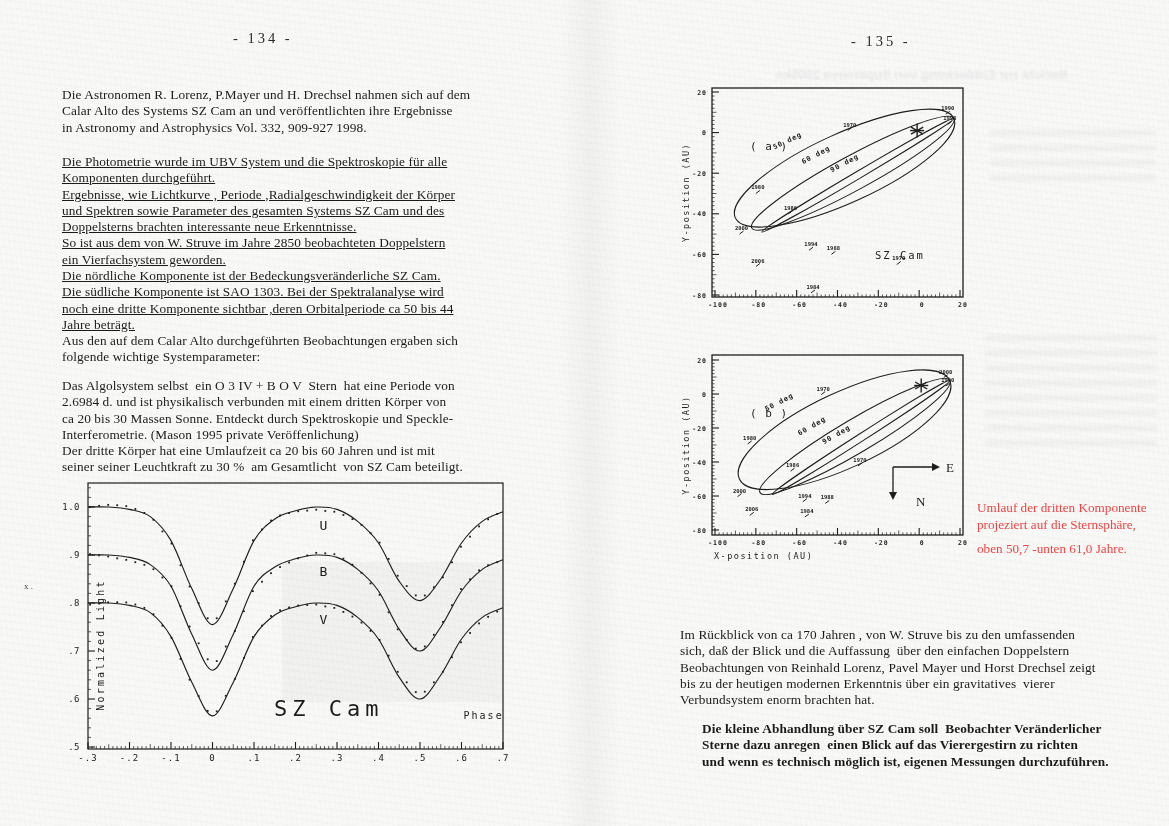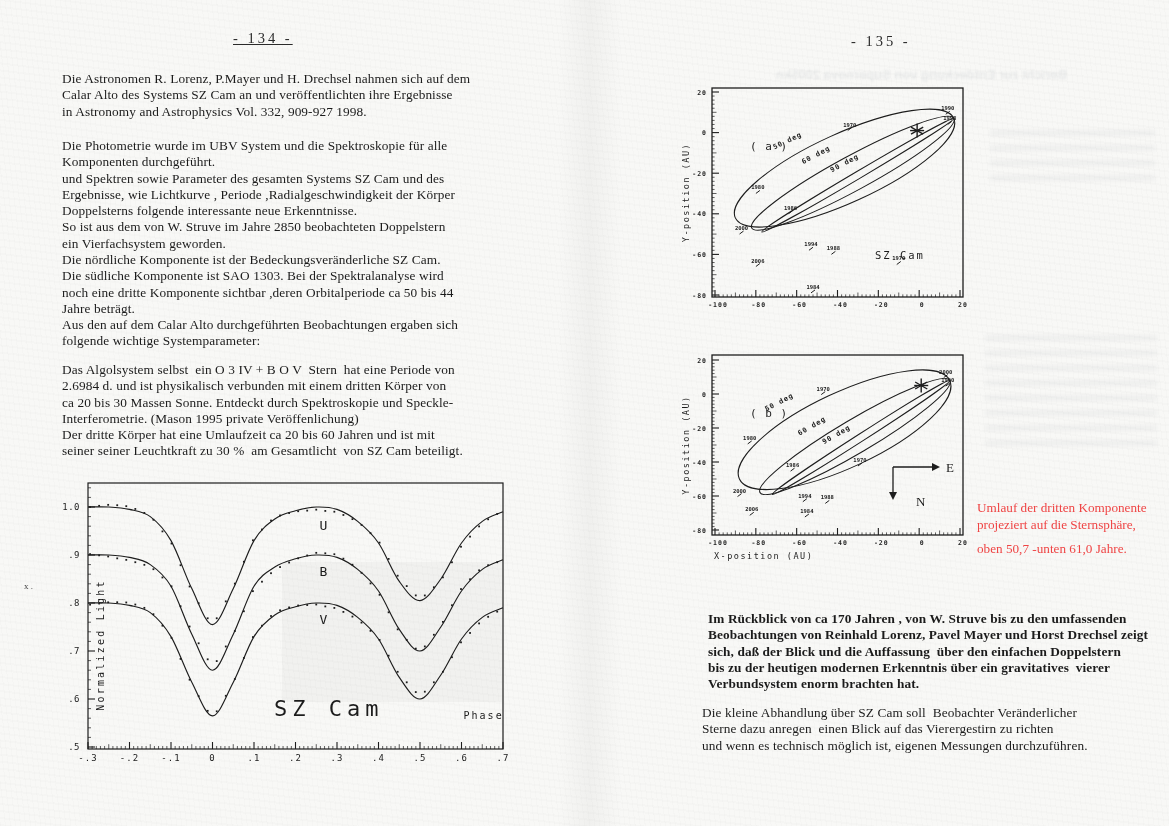--- a/index.html
+++ b/index.html
@@ -10,61 +10,61 @@
     color:#1c1c1c;
   }
   #scan{position:absolute;inset:0;
     background-image:
       repeating-linear-gradient(7deg, rgba(0,0,0,.012) 0 2px, transparent 2px 7px),
       repeating-linear-gradient(83deg, rgba(0,0,0,.010) 0 1px, transparent 1px 5px);
   }
   .gutter{position:absolute;left:558px;top:0;width:64px;height:826px;
     background:linear-gradient(90deg, transparent, rgba(60,60,60,.045), transparent);}
   .pagenum{position:absolute;font-size:14.5px;letter-spacing:3px;color:#2a2a2a;}
-  .para{position:absolute;font-size:13.3px;line-height:16.3px;letter-spacing:.1px;color:#1b1b1b;}
+  .para{position:absolute;font-size:13.3px;line-height:16.3px;letter-spacing:.1px;color:#1b1b1b;margin-top:16px;}
   .para div{white-space:pre;}
   .caption{position:absolute;font-size:13.2px;line-height:17px;color:#ef4444;}
   .caption .gap{height:7px;}
   svg{position:absolute;inset:0;}
   text{fill:#1c1c1c;}
   .mono{font-family:"DejaVu Sans Mono", monospace;}
   .smudge{position:absolute;opacity:.055;filter:blur(2px);
     background:repeating-linear-gradient(180deg,#5a6470 0 6px, transparent 6px 15px);}
   .bleed{position:absolute;transform:scaleX(-1);opacity:.13;filter:blur(.9px);
     color:#7d8794;font-family:"Liberation Sans",sans-serif;font-weight:bold;font-size:13px;
     white-space:nowrap;}
   .stray{position:absolute;font-size:9px;color:#444;}
   .ghostrect{position:absolute;background:rgba(120,120,120,.05);}
 </style>
 </head>
 <body>
 
 <div id="scan"></div>
 <div class="gutter"></div>
 
-<div class="pagenum" style="left:233px;top:30px;text-decoration:underline;">-  134  -</div>
+<div class="pagenum" style="left:233px;top:30px;">-  134  -</div>
 <div class="pagenum" style="left:851px;top:33px;">-  135  -</div>
 
 <div class="bleed" style="left:737px;top:67px;width:330px;">Bericht zur Entdeckung von Supernova 2005kn</div>
 <div class="smudge" style="left:985px;top:335px;width:172px;height:120px;"></div>
 <div class="smudge" style="left:990px;top:130px;width:165px;height:60px;"></div>
 <div class="ghostrect" style="left:282px;top:562px;width:220px;height:140px;"></div>
 
 <div id="paras-left">
     <div class="para" style="left: 62px; top: 71px;">
       <div>Die Astronomen R. Lorenz, P.Mayer und H. Drechsel nahmen sich auf dem</div>
       <div>Calar Alto des Systems SZ Cam an und veröffentlichten ihre Ergebnisse</div>
       <div>in Astronomy and Astrophysics Vol. 332, 909-927 1998.</div>
     </div>
-    <div class="para" style="left: 62px; top: 138px;">
+    <div class="para" style="left: 62px; top: 138px; text-decoration: underline;">
       <div>Die Photometrie wurde im UBV System und die Spektroskopie für alle</div>
       <div>Komponenten durchgeführt.</div>
+      <div>Ergebnisse, wie Lichtkurve , Periode ,Radialgeschwindigkeit der Körper</div>
       <div>und Spektren sowie Parameter des gesamten Systems SZ Cam und des</div>
-      <div>Ergebnisse, wie Lichtkurve , Periode ,Radialgeschwindigkeit der Körper</div>
-      <div>Doppelsterns folgende interessante neue Erkenntnisse.</div>
+      <div>Doppelsterns brachten interessante neue Erkenntnisse.</div>
       <div>So ist aus dem von W. Struve im Jahre 2850 beobachteten Doppelstern</div>
       <div>ein Vierfachsystem geworden.</div>
       <div>Die nördliche Komponente ist der Bedeckungsveränderliche SZ Cam.</div>
       <div>Die südliche Komponente ist SAO 1303. Bei der Spektralanalyse wird</div>
       <div>noch eine dritte Komponente sichtbar ,deren Orbitalperiode ca 50 bis 44</div>
       <div>Jahre beträgt.</div>
     </div>
     <div class="para" style="left: 62px; top: 317px;">
       <div>Aus den auf dem Calar Alto durchgeführten Beobachtungen ergaben sich</div>
       <div>folgende wichtige Systemparameter:</div>
@@ -72,28 +72,28 @@
     <div class="para" style="left: 62px; top: 362px;">
       <div>Das Algolsystem selbst  ein O 3 IV + B O V  Stern  hat eine Periode von</div>
       <div>2.6984 d. und ist physikalisch verbunden mit einem dritten Körper von</div>
       <div>ca 20 bis 30 Massen Sonne. Entdeckt durch Spektroskopie und Speckle-</div>
       <div>Interferometrie. (Mason 1995 private Veröffenlichung)</div>
       <div>Der dritte Körper hat eine Umlaufzeit ca 20 bis 60 Jahren und ist mit</div>
       <div>seiner seiner Leuchtkraft zu 30 %  am Gesamtlicht  von SZ Cam beteiligt.</div>
     </div>
   </div>
 <div id="paras-right">
-    <div class="para" style="left: 708px; top: 611px; font-weight: bold;">
+    <div class="para" style="left: 680px; top: 611px;">
       <div>Im Rückblick von ca 170 Jahren , von W. Struve bis zu den umfassenden</div>
+      <div>sich, daß der Blick und die Auffassung  über den einfachen Doppelstern</div>
       <div>Beobachtungen von Reinhald Lorenz, Pavel Mayer und Horst Drechsel zeigt</div>
-      <div>sich, daß der Blick und die Auffassung  über den einfachen Doppelstern</div>
       <div>bis zu der heutigen modernen Erkenntnis über ein gravitatives  vierer</div>
       <div>Verbundsystem enorm brachten hat.</div>
     </div>
-    <div class="para" style="left: 702px; top: 705px;">
+    <div class="para" style="left: 702px; top: 705px; font-weight: bold;">
       <div>Die kleine Abhandlung über SZ Cam soll  Beobachter Veränderlicher</div>
       <div>Sterne dazu anregen  einen Blick auf das Vierergestirn zu richten</div>
       <div>und wenn es technisch möglich ist, eigenen Messungen durchzuführen.</div>
     </div>
   </div>
 
 <div class="caption" style="left:977px;top:499px;width:190px;">
   <div>Umlauf der dritten Komponente</div>
   <div>projeziert auf die Sternsphäre,</div>
   <div class="gap"></div>

